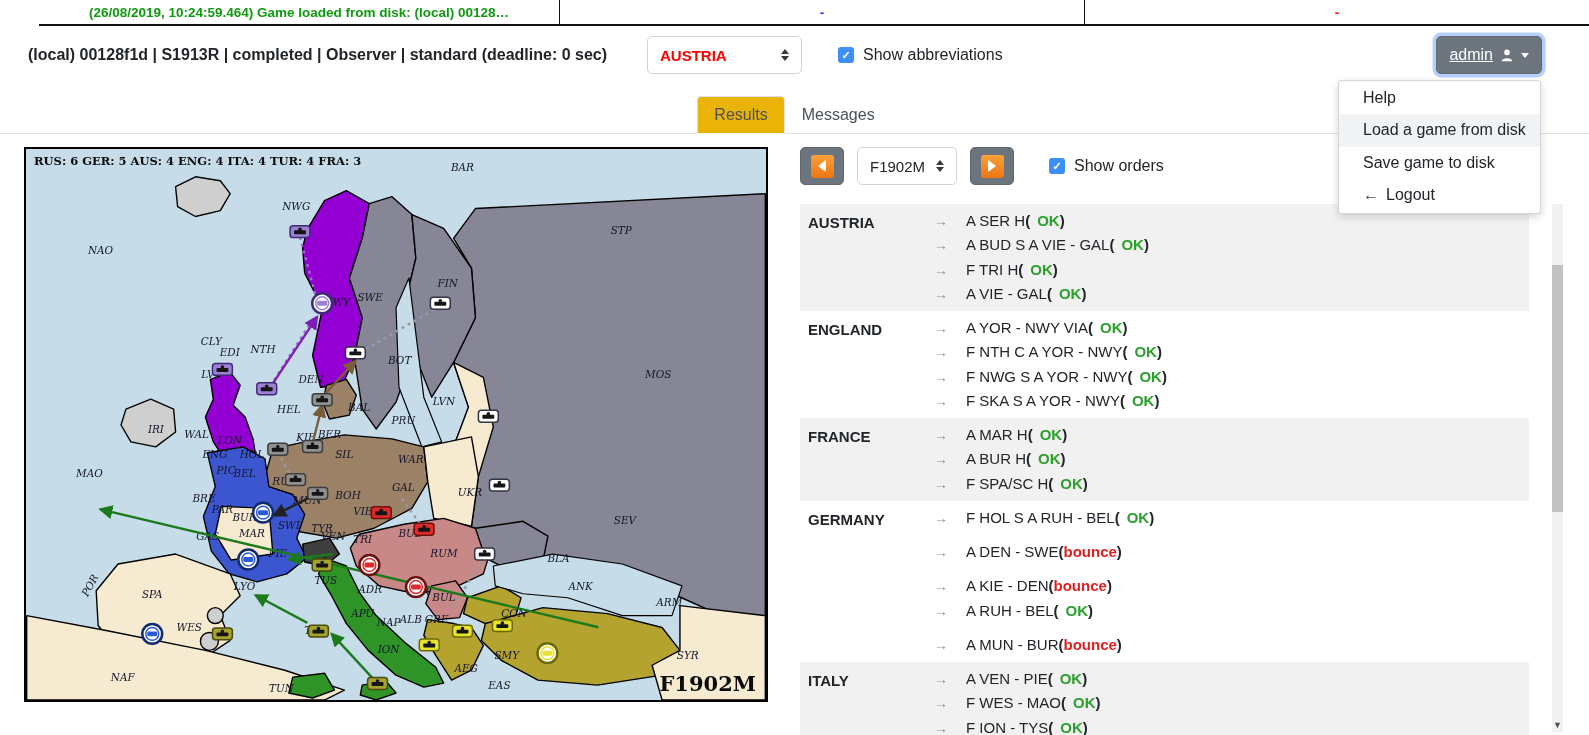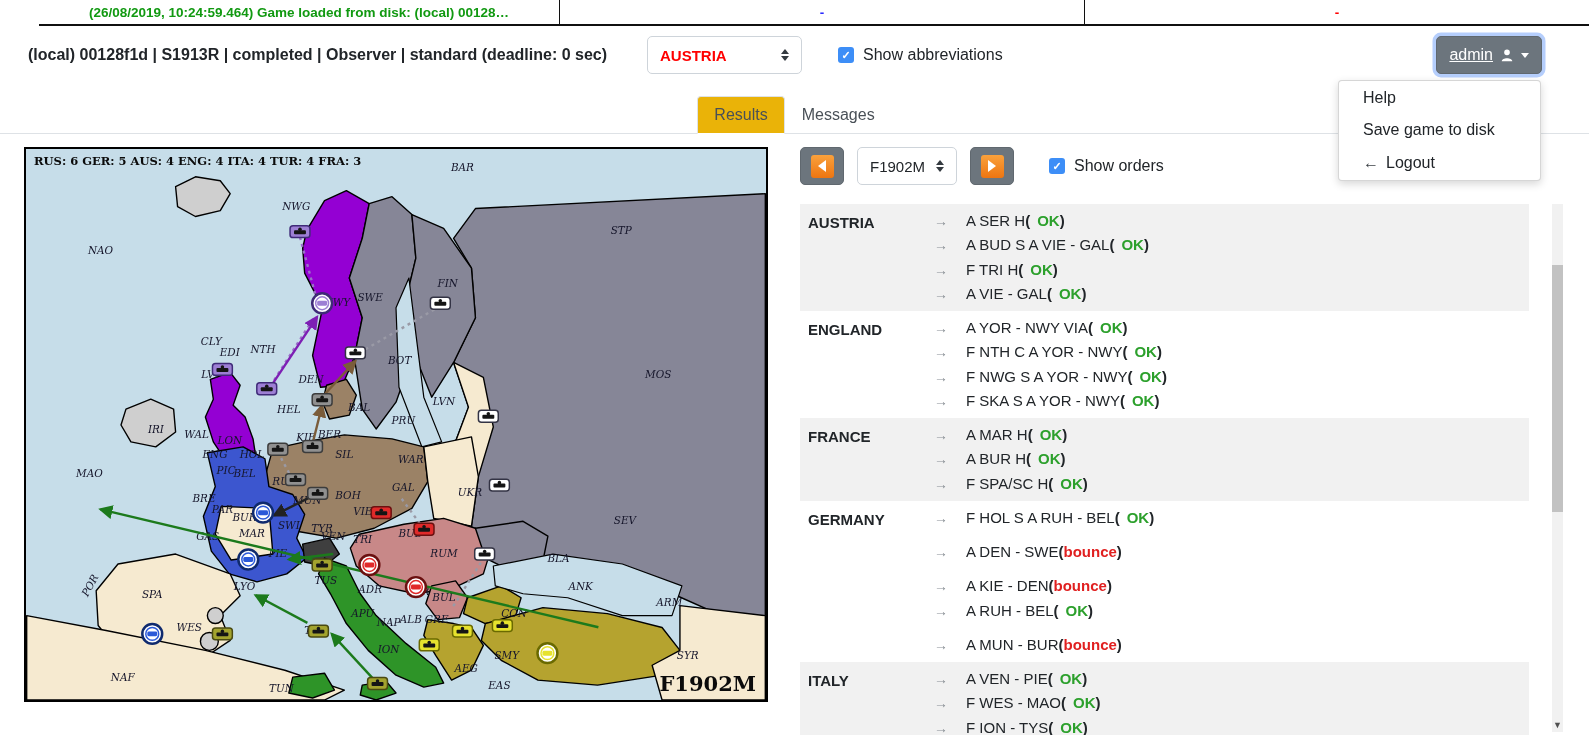--- a/index.html
+++ b/index.html
@@ -147,20 +147,21 @@
     <svg width="14" height="14" viewBox="0 0 16 16">
       <circle cx="8" cy="5" r="3.2" fill="#fff"></circle>
       <path d="M2 15 C2 10.5 14 10.5 14 15 Z" fill="#fff"></path>
     </svg>
     <span class="caret-down"></span>
   </div>
 </div>
 
 <div class="menu" id="user-menu">
     <div class="menu-item">Help</div>
+    <div class="menu-item hl">Load a game from disk</div>
     <div class="menu-item">Save game to disk</div>
     <div class="menu-item"><span class="pre">←</span>Logout</div>
   </div>
 
 <div class="tabbar">
   <div class="tab active">Results</div>
   <div class="tab">Messages</div>
 </div>
 
 <div class="content">

